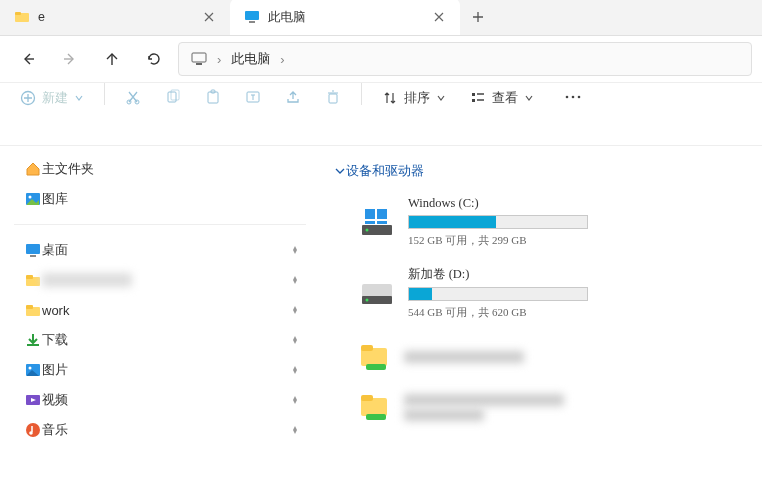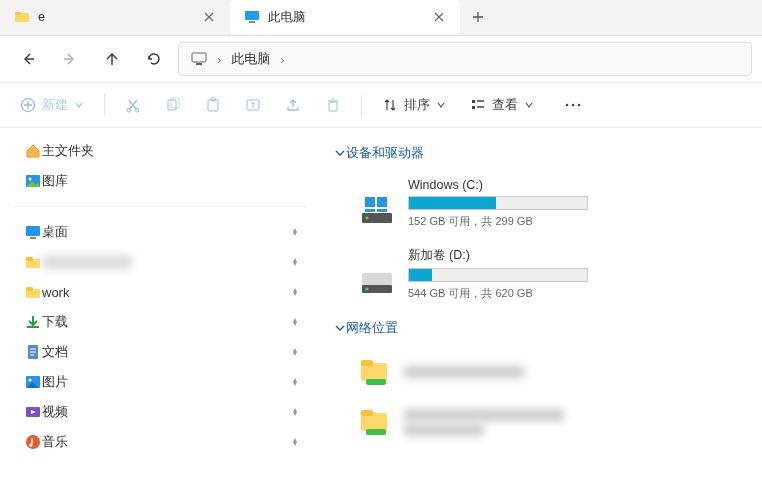--- a/index.html
+++ b/index.html
@@ -12,37 +12,37 @@
 .tab-title { flex: 1; font-size: 12.5px; }
 .tab-close { width: 14px; height: 14px; display: inline-flex; align-items: center; justify-content: center; color: #666; }
 .tab-add { width: 36px; display: flex; align-items: center; justify-content: center; color: #666; height: 36px; cursor: pointer; }
 
 .navbar { display: flex; align-items: center; height: 46px; padding: 0 10px; gap: 6px; }
 .nav-btn { width: 36px; height: 36px; display: flex; align-items: center; justify-content: center; color: #555; cursor: pointer; border-radius: 4px; }
 .addr { flex: 1; height: 34px; display: flex; align-items: center; gap: 10px; padding: 0 12px; border: 1px solid #e0e0e0; border-radius: 4px; background: #fafafa; }
 .addr .crumb { color: #333; cursor: pointer; }
 .addr .sep { color: #888; }
 
-.toolbar { display: flex; align-items: center; height: 46px; padding: 0 10px; border-top: 1px solid #eee; border-bottom: 1px solid #eee; gap: 4px; }
+.toolbar { display: flex; align-items: flex-start; height: 64px; padding: 0 10px; border-top: 1px solid #eee; border-bottom: 1px solid #eee; gap: 4px; }
 .tbtn { display: flex; align-items: center; gap: 6px; padding: 6px 10px; border-radius: 4px; cursor: pointer; color: #0a6ebd; }
 .tbtn.dim { color: #9bb; opacity: .7; }
 .tbtn.plain { color: #444; }
 .tdiv { width: 1px; height: 22px; background: #e3e3e3; margin: 0 6px; }
 
 .body { display: flex; height: calc(500px - 36px - 46px - 46px); }
 .sidebar { width: 320px; overflow-y: auto; padding: 8px 0; }
 .side-sep { height: 1px; background: #eee; margin: 10px 14px; }
 .sitem { display: flex; align-items: center; gap: 0; padding: 6px 24px; cursor: pointer; position: relative; }
 .sitem .pin { position: absolute; right: 20px; color: #888; font-size: 11px; }
 .sitem .sicon { width: 18px; height: 18px; display: inline-flex; align-items: center; justify-content: center; }
 .sitem .redacted { filter: blur(4px); color: #999; background: #ddd; border-radius: 2px; width: 90px; height: 14px; }
 
 .main { flex: 1; padding: 10px 14px; overflow-y: auto; }
 .group-h { display: flex; align-items: center; gap: 0; color: #1a5aa8; font-size: 13px; margin: 6px 0 10px; cursor: pointer; }
-.drive { display: flex; gap: 12px; padding: 6px 12px 12px 24px; align-items: flex-end; }
+.drive { display: flex; gap: 12px; padding: 6px 12px 12px 24px; align-items: center; font-family: Liberation Serif, serif; }
 .drive-icon { width: 38px; height: 38px; display: flex; align-items: center; justify-content: center; }
 .drive-info { flex: 1; }
 .drive-name { font-size: 12.5px; margin-bottom: 4px; }
 .bar { width: 180px; height: 14px; border: 1px solid #c9c9c9; background: #eee; margin-bottom: 4px; }
 .bar-fill { height: 100%; background: #0aa6d6; }
 .drive-sub { font-size: 11px; color: #666; }
 
 .netitem { display: flex; gap: 12px; padding: 8px 12px 8px 24px; align-items: center; }
 .net-icon { width: 34px; height: 34px; }
 .net-text { display: flex; flex-direction: column; gap: 3px; }
@@ -274,34 +274,20 @@
           </span>
         </div>
         <div class="sitem">
           <span class="sicon">
             <svg width="18" height="18">
               <path d="M9 3 V11 M5 8 L9 12 L13 8" fill="none" stroke="#2c9e3e" stroke-width="2"></path>
               <path d="M3 14 H15" stroke="#2c9e3e" stroke-width="2"></path>
             </svg>
           </span>
           <span>下载</span>
-          <span class="pin">
-            <svg width="10" height="10">
-              <path d="M5 1 L7 5 L5 9 L3 5 Z" fill="#999"></path>
-            </svg>
-          </span>
-        </div>
-        <div class="sitem">
-          <span class="sicon">
-            <svg width="18" height="18">
-              <rect x="4" y="2" width="10" height="14" rx="1" fill="#5a8bc9"></rect>
-              <path d="M6 6 H12 M6 9 H12 M6 12 H10" stroke="#fff"></path>
-            </svg>
-          </span>
-          <span>文档</span>
           <span class="pin">
             <svg width="10" height="10">
               <path d="M5 1 L7 5 L5 9 L3 5 Z" fill="#999"></path>
             </svg>
           </span>
         </div>
         <div class="sitem">
           <span class="sicon">
             <svg width="18" height="18">
               <rect x="2" y="3" width="14" height="12" rx="1" fill="#2994e6"></rect>
@@ -386,26 +372,20 @@
           <div class="drive-info">
             <div class="drive-name">新加卷 (D:)</div>
             <div class="bar">
               <div class="bar-fill" style="width:13%"></div>
             </div>
             <div class="drive-sub">544 GB 可用，共 620 GB</div>
           </div>
         </div>
       </div>
 
-    <div class="group-h">
-      <svg width="12" height="12">
-          <path d="M2 4 L6 8 L10 4" fill="none" stroke="#1a5aa8" stroke-width="1.3"></path>
-        </svg>
-      <span>网络位置</span>
-    </div>
     <div class="netitem">
       <span class="net-icon">
         <svg width="34" height="34">
             <rect x="3" y="8" width="26" height="18" rx="2" fill="#ffd869"></rect>
             <rect x="3" y="5" width="12" height="6" rx="2" fill="#f7c23c"></rect>
             <rect x="8" y="24" width="20" height="6" rx="2" fill="#3cc24a"></rect>
           </svg>
       </span>
       <div class="net-text">
           <span class="redacted"></span>

